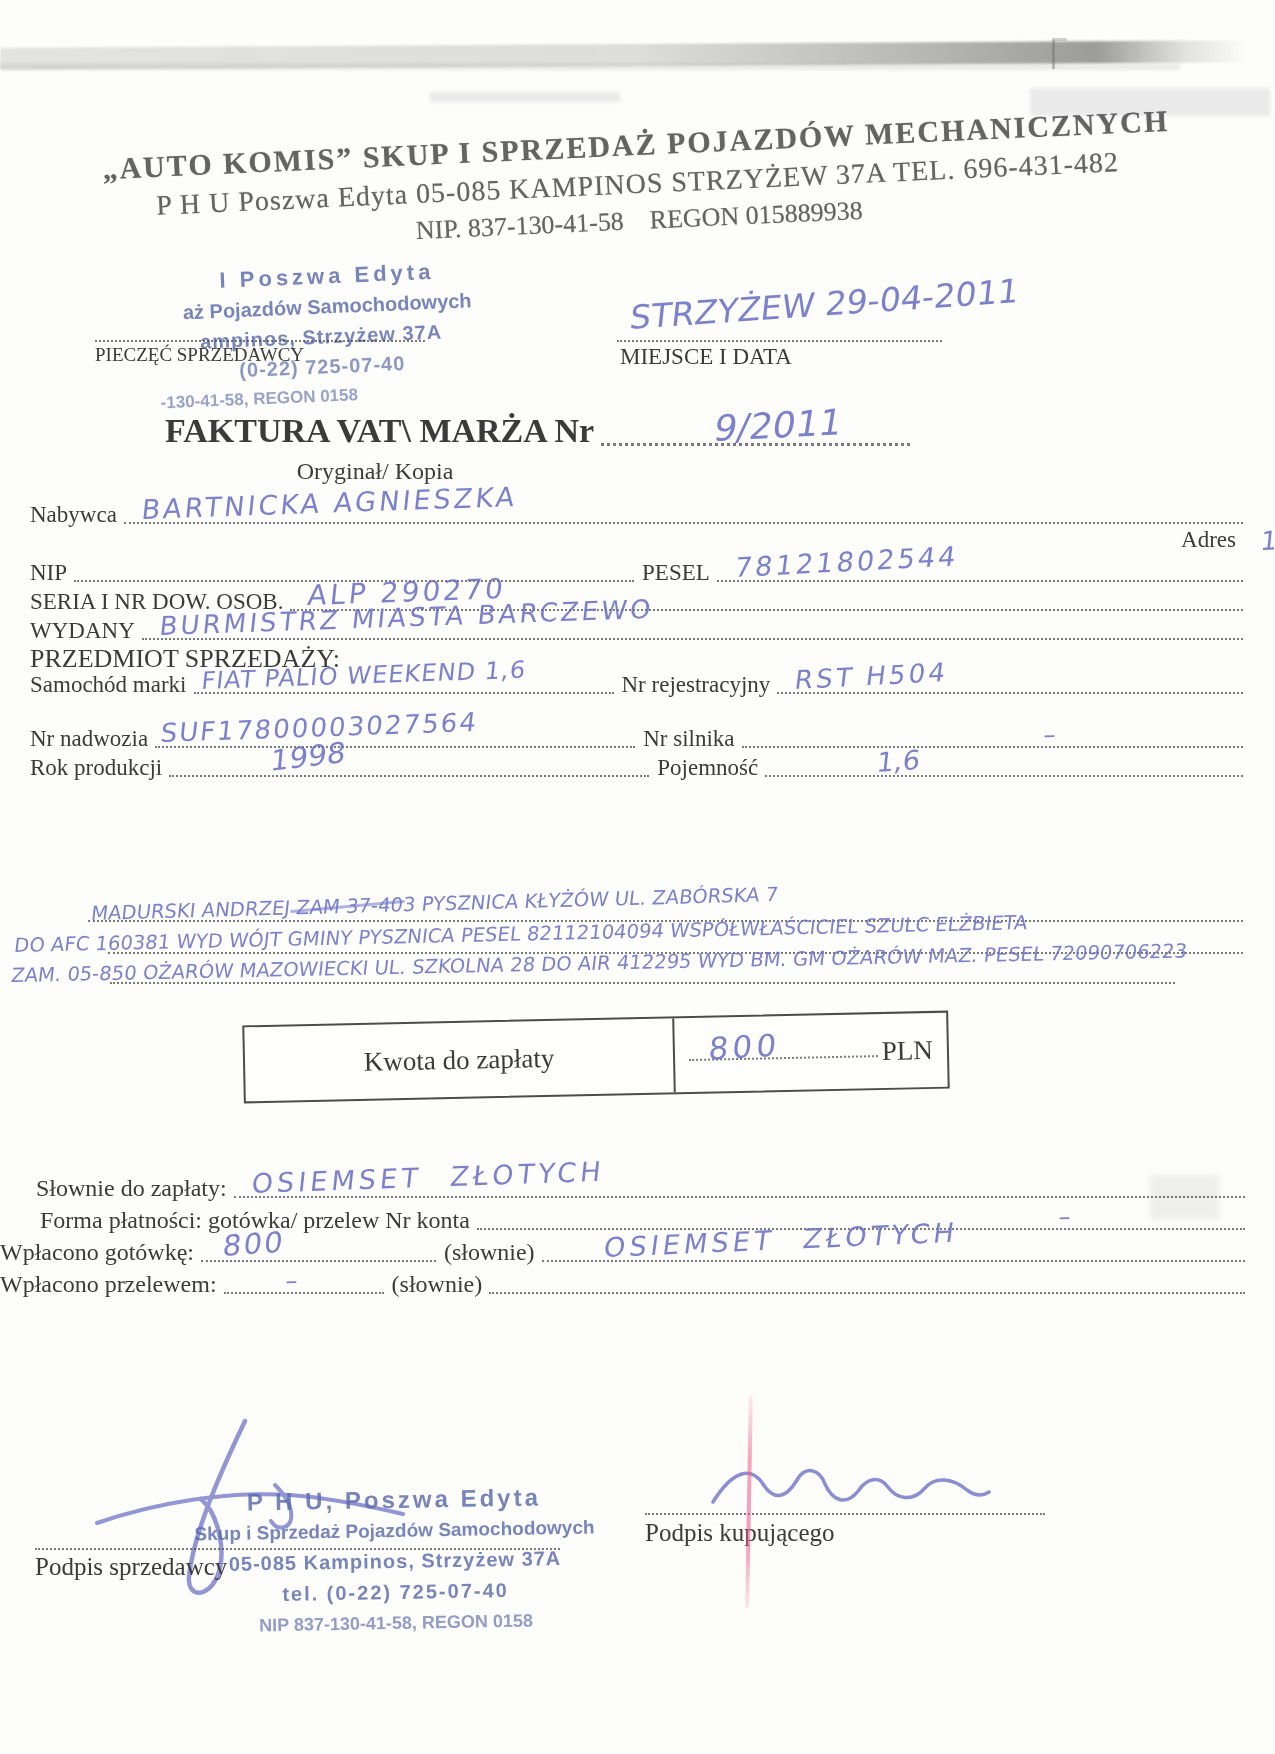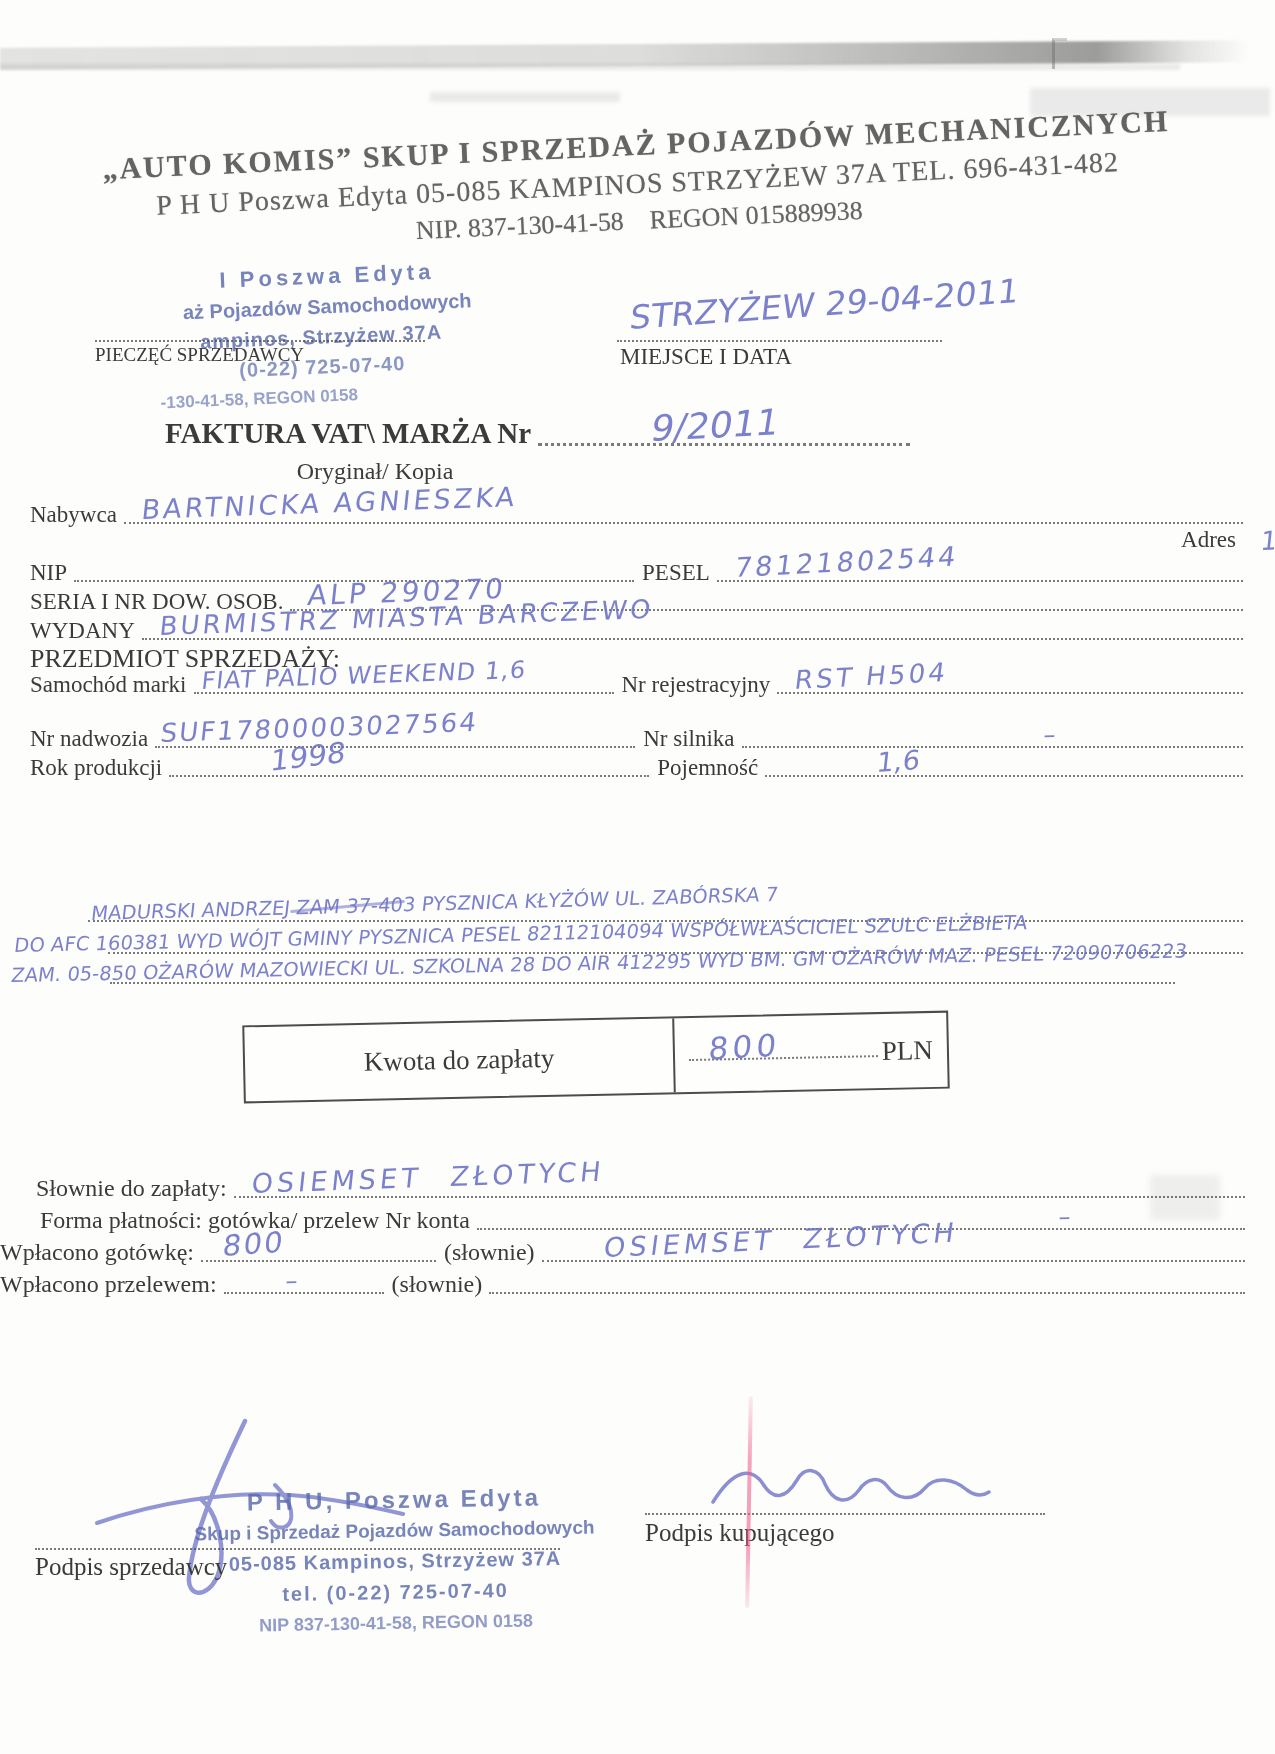--- a/index.html
+++ b/index.html
@@ -64,21 +64,21 @@
     <div style="margin-left:8px;font-size:17px;opacity:.75;">-130-41-58, REGON 0158</div>
   </div>
   <div class="dline" style="left:95px;top:338px;width:330px;"></div>
   <div class="abs serif" style="left:95px;top:344px;font-size:19px;">PIECZĘĆ SPRZEDAWCY</div>
 
   <div class="abs hw" style="left:628px;top:298px;font-size:33px;transform:skewX(-10deg) rotate(-4deg);">STRZYŻEW 29-04-2011</div>
   <div class="dline" style="left:617px;top:338px;width:325px;"></div>
   <div class="abs serif" style="left:620px;top:344px;font-size:23px;">MIEJSCE I DATA</div>
 
   <div class="frow" style="left:165px;top:412px;width:745px;height:38px;">
-    <span class="lbl" style="font-weight:bold;font-size:29px;">FAKTURA VAT\ MARŻA Nr</span>
+    <span class="lbl" style="font-weight:bold;font-size:34px;">FAKTURA VAT\ MARŻA Nr</span>
     <span class="dfill" style="border-bottom-width:3px;">
       <span class="hw" style="font-size:36px;left:110px;bottom:-6px;transform:skewX(-12deg) rotate(-3deg);">9/2011</span>
     </span>
   </div>
   <div class="abs serif" style="left:165px;top:458px;width:420px;text-align:center;font-size:24px;">
     <span>Oryginał/ Kopia</span>
   </div>
 
   <div class="frow" style="left:30px;top:498px;right:32px;">
     <span class="lbl">Nabywca</span>

